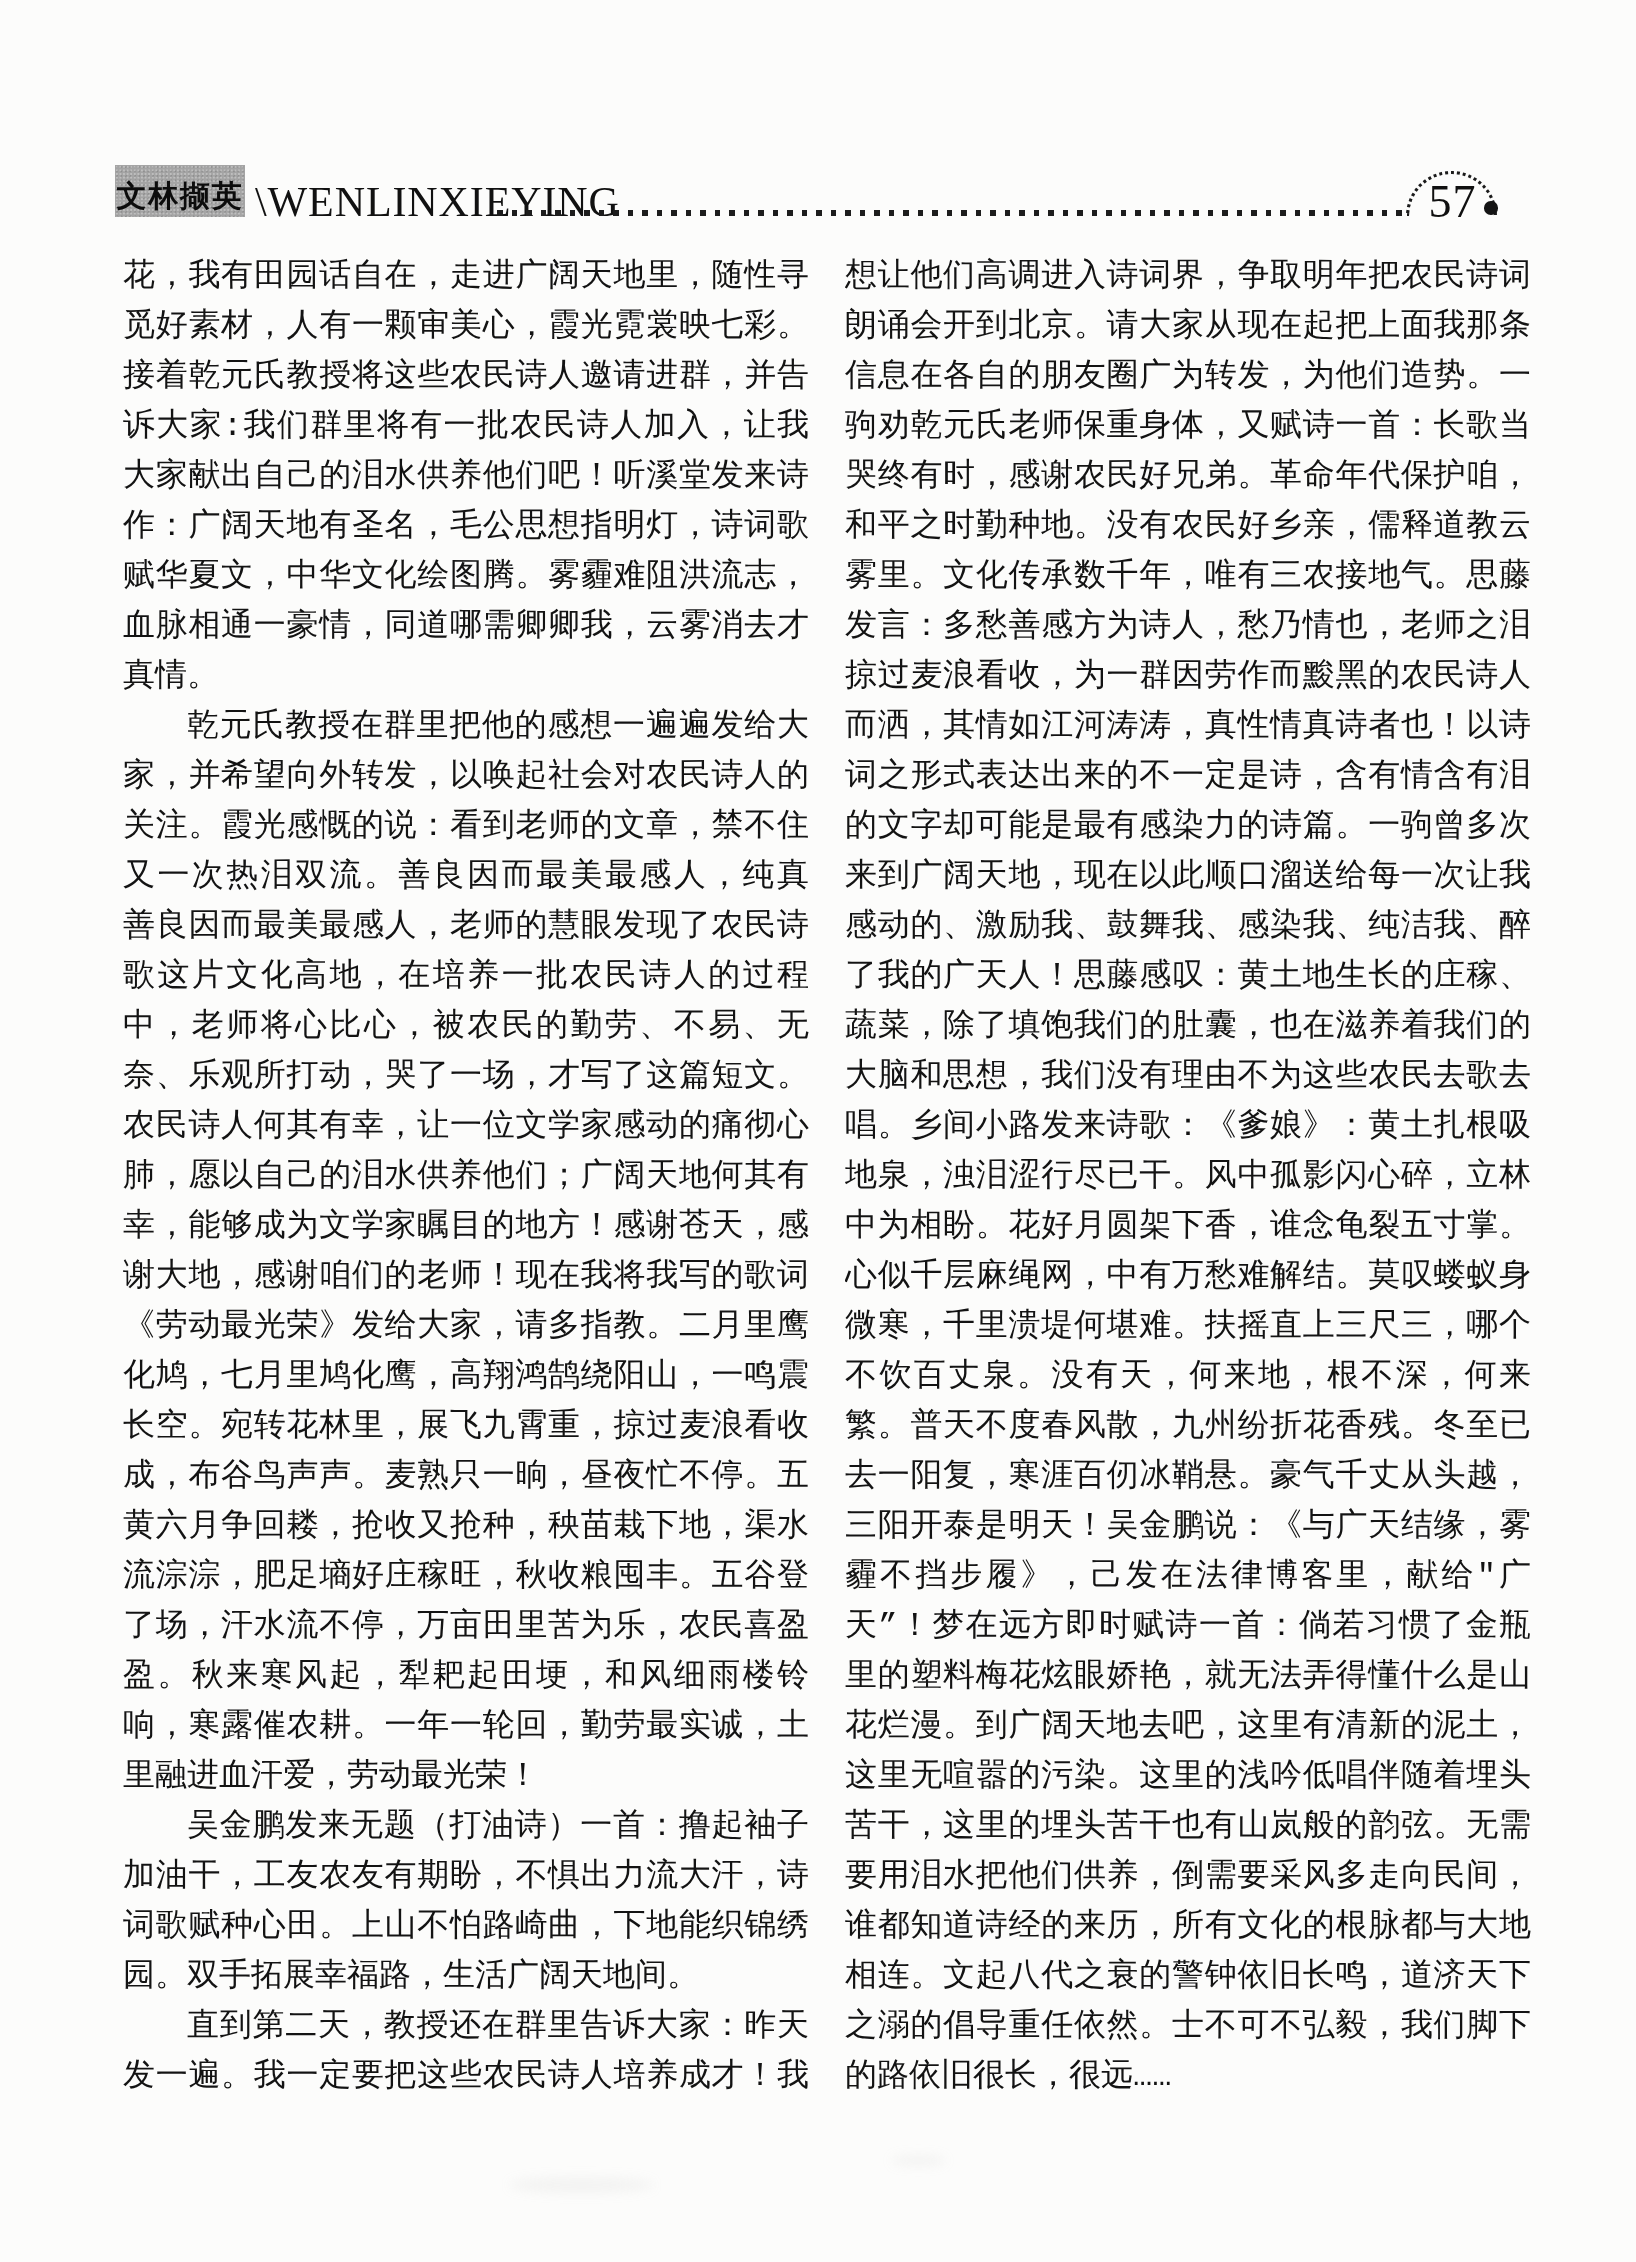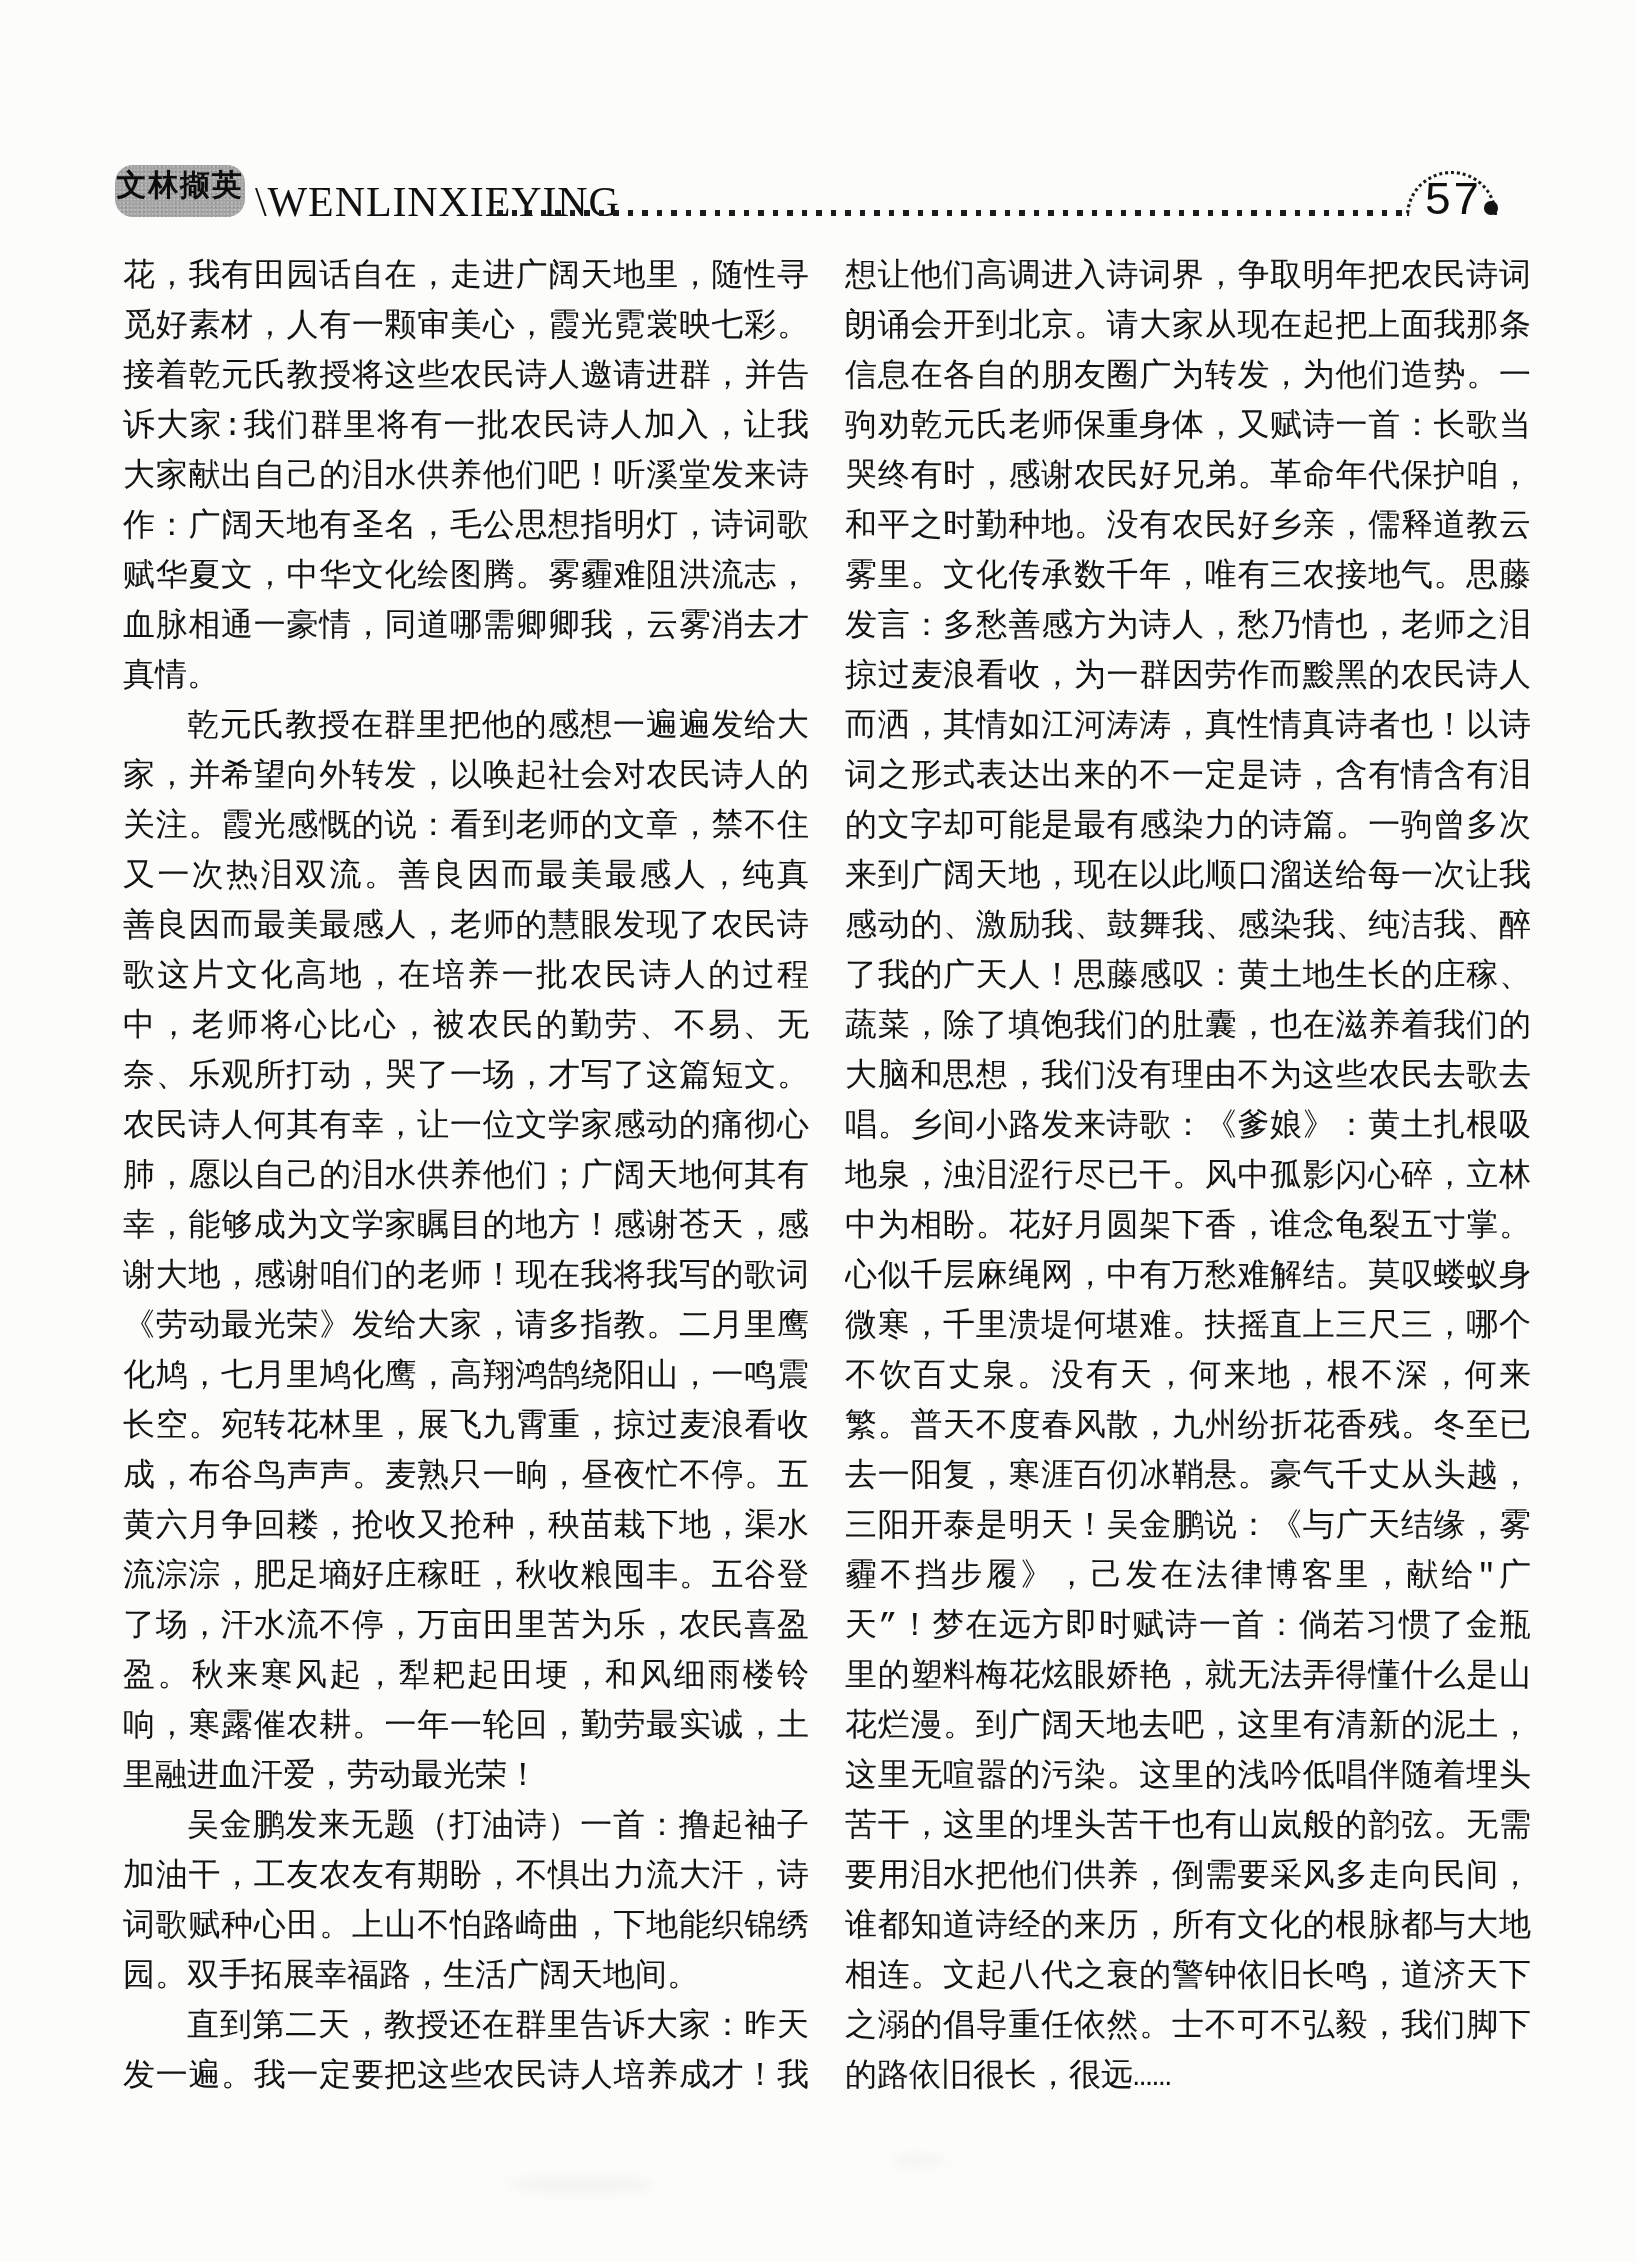--- a/index.html
+++ b/index.html
@@ -8,42 +8,42 @@
     background:#fcfcfb; overflow:hidden;
     font-family:"DejaVu Serif","Liberation Serif",serif; color:#161616;
   }
   
   .brand-box {
     position:absolute; left:115px; top:165px; width:130px; height:52px;
     background-color:#a4a4a4;
     background-image:radial-gradient(rgba(255,255,255,.3) 0.9px, transparent 0.9px),
                      radial-gradient(rgba(60,60,60,.25) 0.9px, transparent 0.9px);
     background-size:3.6px 3.6px,4.5px 4.5px;
-    display:flex; align-items:flex-start; justify-content:center;border-radius:18px;
+    display:flex; align-items:flex-end; justify-content:center;
   }
   .brand-box span {
     font-size:30px; font-weight:bold; color:#0c0c0c; letter-spacing:1.8px; white-space:nowrap;
   }
   .brand-roman {
     position:absolute; left:255px; top:187px; height:30px;
     font-family:"Liberation Serif",serif; font-size:42px; line-height:30px;
     color:#111; letter-spacing:0.9px; white-space:nowrap;
   }
   .leader {
     position:absolute; left:497px; top:210px; width:907px; height:5.5px;
     background-image:repeating-linear-gradient(to right,#1d1d1d 0 5.5px,transparent 5.5px 14.5px);
   }
   .page-num-arc {
     position:absolute; left:1406px; top:171px; width:85px; height:42px;
     border:3.6px dotted #1b1b1b; border-bottom:none;
     border-radius:47px 47px 0 0;
   }
   .page-num {
     position:absolute; left:1415px; top:179px; width:75px; text-align:center;
-    font-family:Liberation Mono, monospace; font-size:46px; line-height:46px;
+    font-family:Liberation Serif, serif; font-size:46px; line-height:46px;
     color:#101010; letter-spacing:0.9px;
   }
   .arc-end-dot {
     position:absolute; left:1484px; top:201px; width:13.6px; height:13.6px;
     background:#141414; border-radius:50%;
   }
   
   .col {
     position:absolute; top:252px; width:686px;
     font-size:32px; line-height:50px; color:#131313;font-family:Liberation Mono, monospace;

